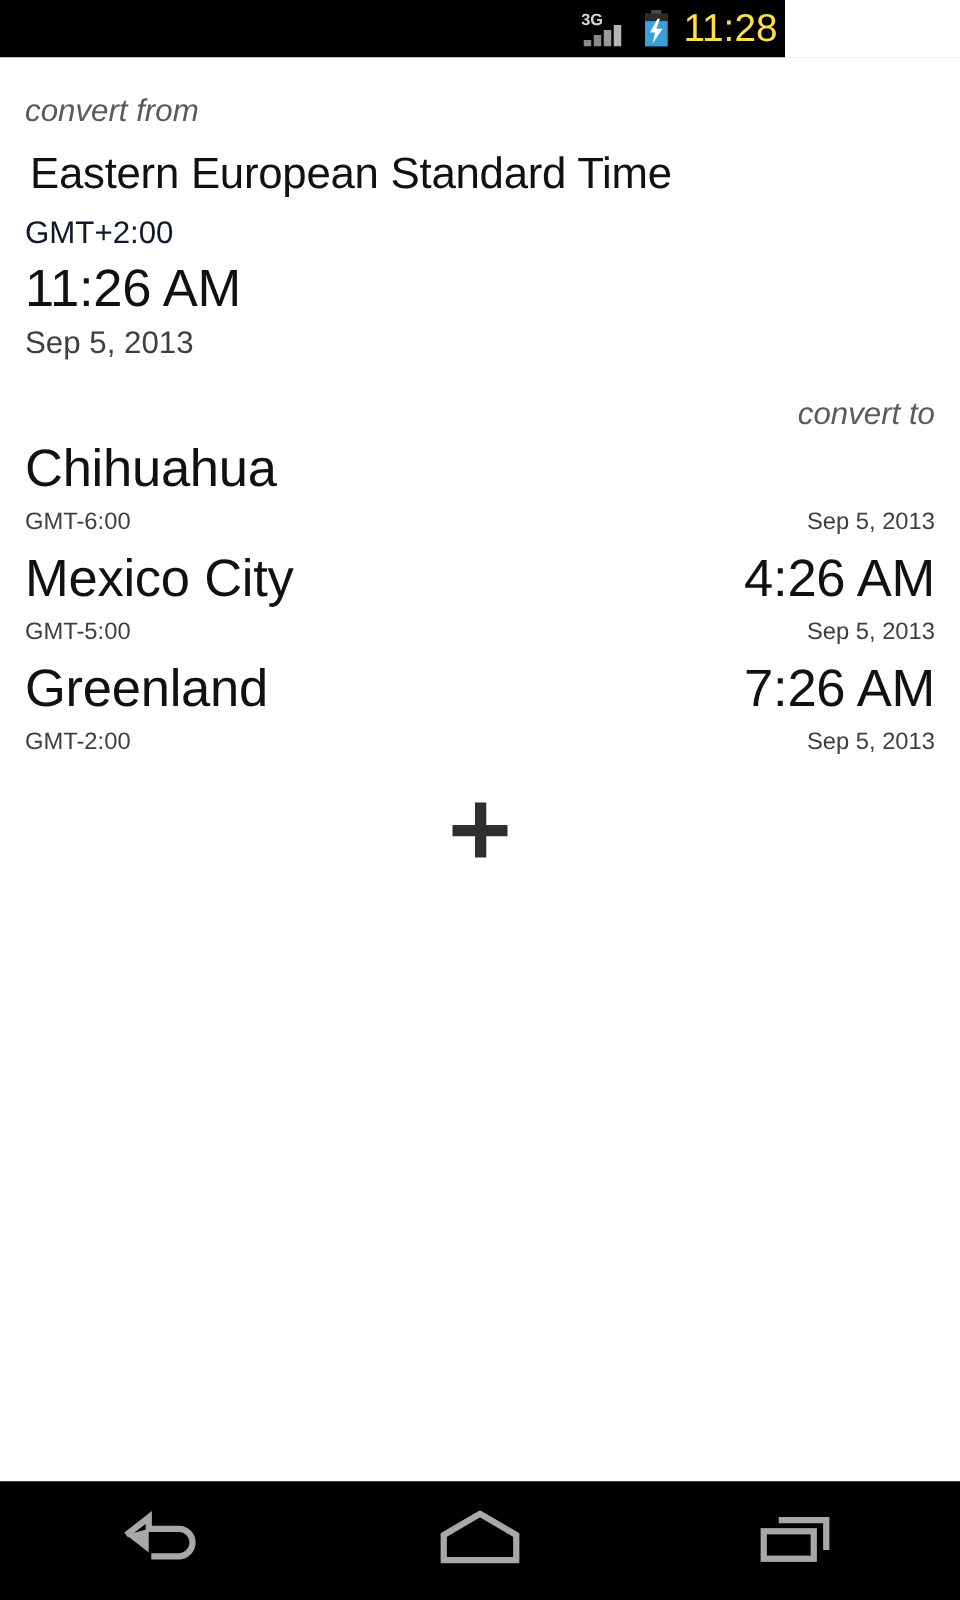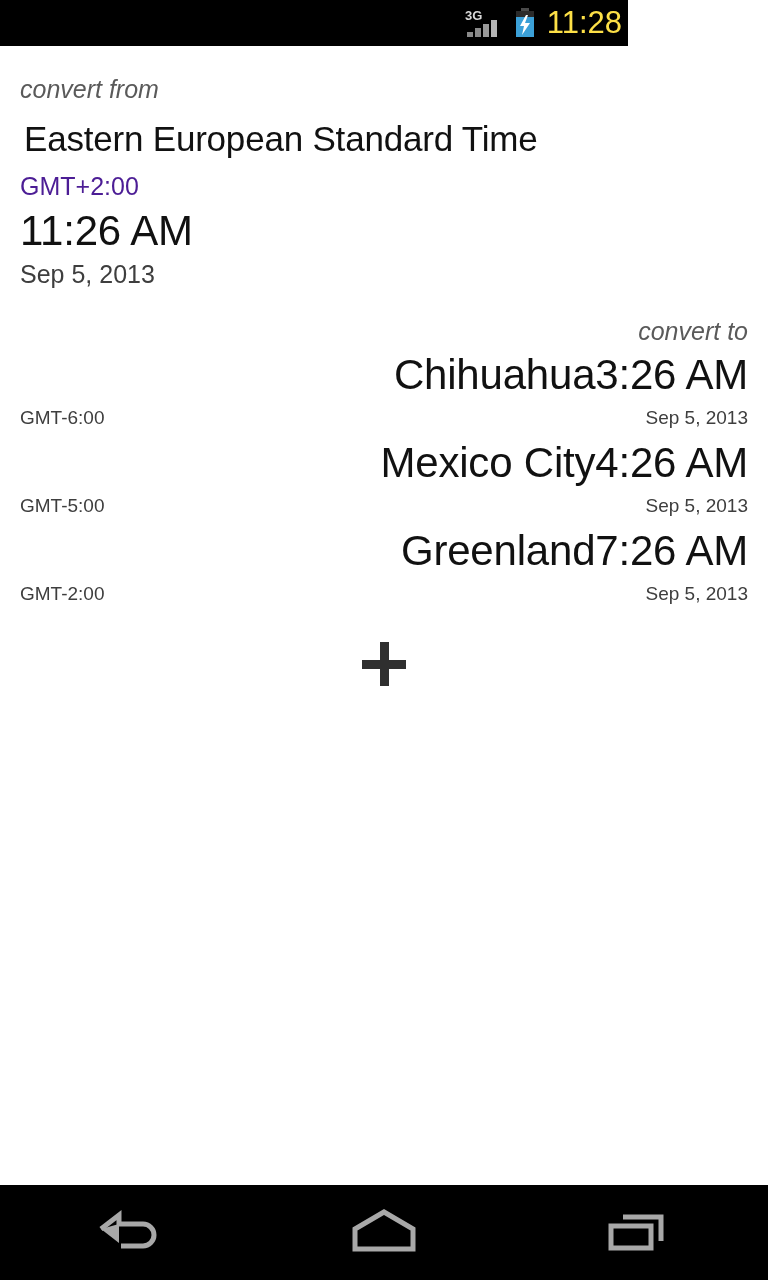--- a/index.html
+++ b/index.html
@@ -84,21 +84,21 @@
   .big-title {
     font-size: 35px;
     color: #111111;
     line-height: 50px;
     margin: 4px;
     padding-top: 6px;
     letter-spacing: -0.2px;
   }
   .sub-gmt {
     font-size: 25px;
-    color: #4c1d95;
+    color: #0f172a;
     line-height: 32px;
     margin: 0;
     padding-top: 2px;
   }
   .big-time {
     font-size: 42px;
     color: #111111;
     line-height: 50px;
     margin: 0;
     padding-top: 4px;
@@ -113,21 +113,21 @@
   }
 
   .to-label { padding-top: 26px; text-align: right; }
 
   .city-row {
     display: block;
     padding-top: 4px;
   }
   .city-line {
     display: flex;
-    justify-content: flex-end;
+    justify-content: space-between;
     align-items: baseline;
   }
   .city-name {
     font-size: 42px;
     color: #111111;
     line-height: 50px;
     letter-spacing: -0.2px;
   }
   .city-time {
     font-size: 42px;
@@ -239,21 +239,20 @@
     <div class="big-time">11:26 AM</div>
     <div class="sub-date">Sep 5, 2013</div>
   </div>
 
   <div>
     <div class="section-label to-label">convert to</div>
 
     <div class="city-row">
       <div class="city-line">
         <span class="city-name">Chihuahua</span>
-        <span class="city-time">3:26 AM</span>
       </div>
       <div class="city-subline">
         <span class="city-gmt">GMT-6:00</span>
         <span class="city-date">Sep 5, 2013</span>
       </div>
     </div>
 
     <div class="city-row">
       <div class="city-line">
         <span class="city-name">Mexico City</span>

